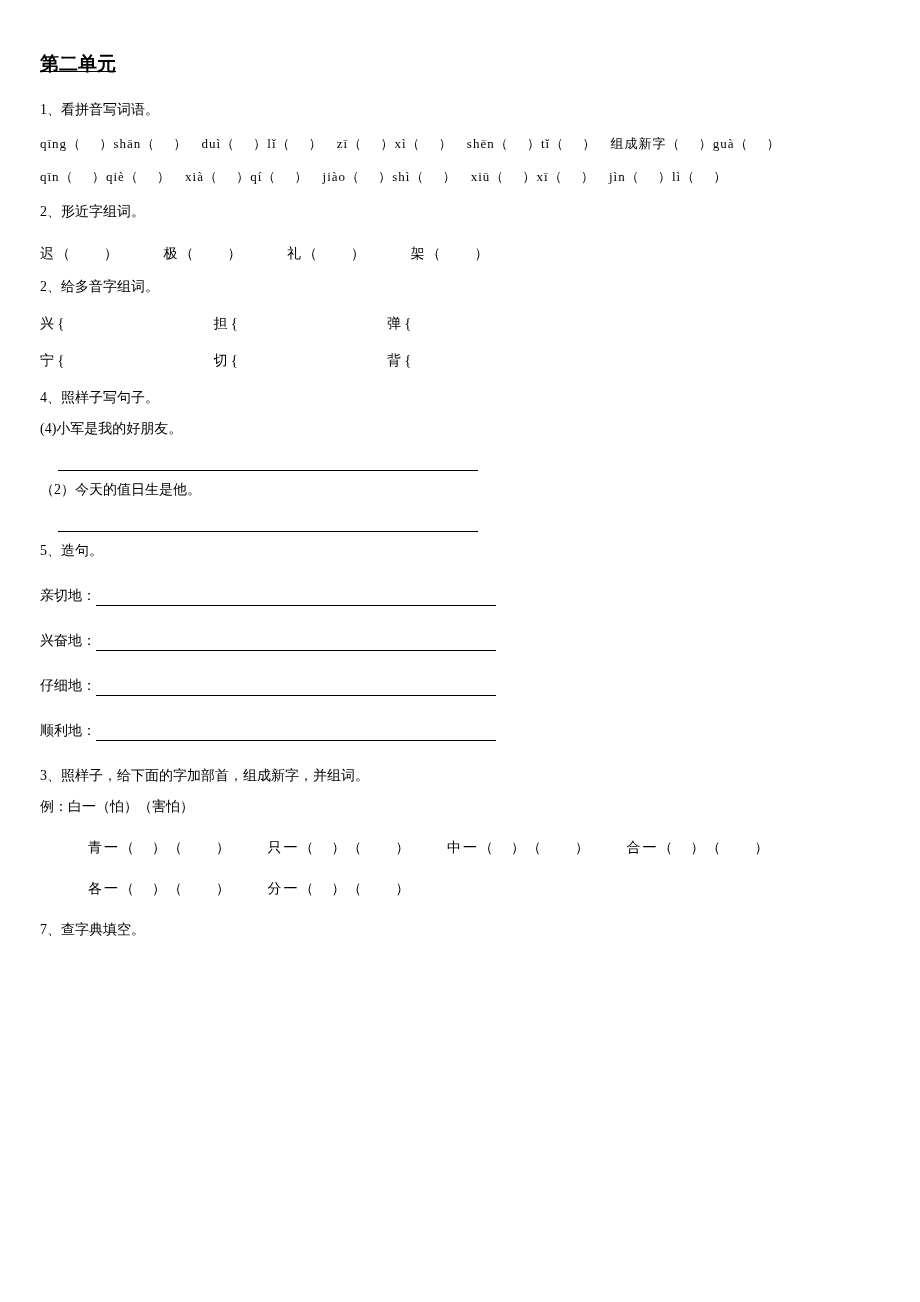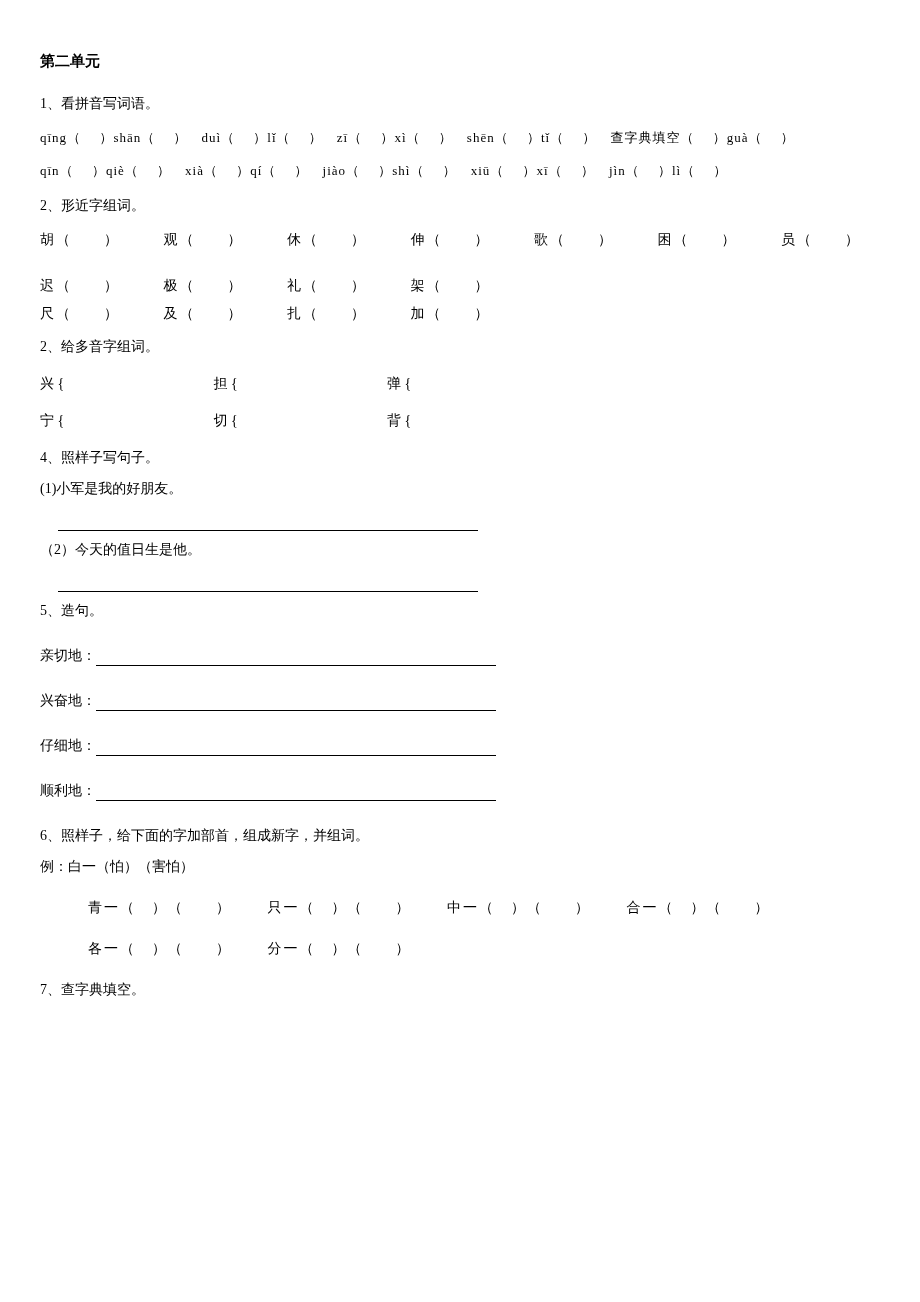--- a/index.html
+++ b/index.html
@@ -8,22 +8,23 @@
     font-family: "SimSun", "宋体", serif;
     font-size: 14px;
     color: #000;
     background: #fff;
     line-height: 1.5;
     width: 920px;
     box-sizing: border-box;
   }
   .title {
     font-weight: bold;
-    font-size: 15px;
+    font-size: 19px;
     margin-bottom: 20px;
+    text-decoration: underline;
   }
   .section-head {
     margin-top: 2px;
     margin-bottom: 10px;
   }
   .pinyin-row {
     letter-spacing: 1px;
     margin: 14px 0;
     white-space: nowrap;
     font-size: 13px;
@@ -73,88 +74,73 @@
     margin-right: 30px;
   }
 </style>
 </head>
 <body>
 
 <div class="title">第二单元</div>
 
 <div class="section-head">1、看拼音写词语。</div>
 <div class="pinyin-row">
-  <span class="py">qīng</span>（　 ）<span class="py">shān</span>（　 ）　<span class="py">duì</span>（　 ）<span class="py">lǐ</span>（　 ）　<span class="py">zī</span>（　 ）<span class="py">xì</span>（　 ）　<span class="py">shēn</span>（　 ）<span class="py">tǐ</span>（　 ）　<span class="py">查字典填空</span>（　 ）<span class="py">guà</span>（　 ）
+  <span class="py">qīng</span>（　 ）<span class="py">shān</span>（　 ）　<span class="py">duì</span>（　 ）<span class="py">lǐ</span>（　 ）　<span class="py">zī</span>（　 ）<span class="py">xì</span>（　 ）　<span class="py">shēn</span>（　 ）<span class="py">tǐ</span>（　 ）　<span class="py">组成新字</span>（　 ）<span class="py">guà</span>（　 ）
 </div>
 <div class="pinyin-row">
   <span class="py">qīn</span>（　 ）<span class="py">qiè</span>（　 ）　<span class="py">xià</span>（　 ）<span class="py">qí</span>（　 ）　<span class="py">jiào</span>（　 ）<span class="py">shì</span>（　 ）　<span class="py">xiū</span>（　 ）<span class="py">xī</span>（　 ）　<span class="py">jìn</span>（　 ）<span class="py">lì</span>（　 ）
 </div>
 
 <div class="section-head">2、形近字组词。</div>
 <div class="char-grid">
-  <div class="row">
-    <span class="cell"><span>胡</span>（　　）</span>
-    <span class="cell"><span>观</span>（　　）</span>
-    <span class="cell"><span>休</span>（　　）</span>
-    <span class="cell"><span>伸</span>（　　）</span>
-    <span class="cell"><span>歌</span>（　　）</span>
-    <span class="cell"><span>困</span>（　　）</span>
-    <span class="cell"><span>员</span>（　　）</span>
-  </div>
 </div>
 <div class="char-grid" style="margin-top:18px">
 </div>
 <div class="char-grid" style="margin-top:2px">
   <div class="row">
     <span class="cell"><span>迟</span>（　　）</span>
     <span class="cell"><span>极</span>（　　）</span>
     <span class="cell"><span>礼</span>（　　）</span>
     <span class="cell"><span>架</span>（　　）</span>
-  </div>
-  <div class="row">
-    <span class="cell"><span>尺</span>（　　）</span>
-    <span class="cell"><span>及</span>（　　）</span>
-    <span class="cell"><span>扎</span>（　　）</span>
-    <span class="cell"><span>加</span>（　　）</span>
   </div>
 </div>
 
 <div class="section-head">2、给多音字组词。</div>
 <div class="poly">
   <span class="item"><span>兴</span><span> {</span></span>
   <span class="item"><span>担</span><span> {</span></span>
   <span class="item"><span>弹</span><span> {</span></span>
 </div>
 <div class="poly">
   <span class="item"><span>宁</span><span> {</span></span>
   <span class="item"><span>切</span><span> {</span></span>
   <span class="item"><span>背</span><span> {</span></span>
 </div>
 
 <div class="section-head">4、照样子写句子。</div>
-<div>(1)小军是我的好朋友。</div>
+<div>(4)小军是我的好朋友。</div>
 <div class="blank-line"></div>
 <div>（2）今天的值日生是他。</div>
 <div class="blank-line"></div>
 
 <div class="section-head">5、造句。</div>
 <div class="sentence-row">
   <span>亲切地：</span><span class="underline"></span>
 </div>
 <div class="sentence-row">
   <span>兴奋地：</span><span class="underline"></span>
 </div>
 <div class="sentence-row">
   <span>仔细地：</span><span class="underline"></span>
 </div>
 <div class="sentence-row">
   <span>顺利地：</span><span class="underline"></span>
 </div>
 
-<div class="section-head">6、照样子，给下面的字加部首，组成新字，并组词。</div>
+<div class="section-head">3、照样子，给下面的字加部首，组成新字，并组词。</div>
 <div>例：白一（怕）（害怕）</div>
 <div class="q6-row">
   <span class="item"><span>青一</span>（　）（　　）</span>
   <span class="item"><span>只一</span>（　）（　　）</span>
   <span class="item"><span>中一</span>（　）（　　）</span>
   <span class="item"><span>合一</span>（　）（　　）</span>
 </div>
 <div class="q6-row">
   <span class="item"><span>各一</span>（　）（　　）</span>
   <span class="item"><span>分一</span>（　）（　　）</span>

